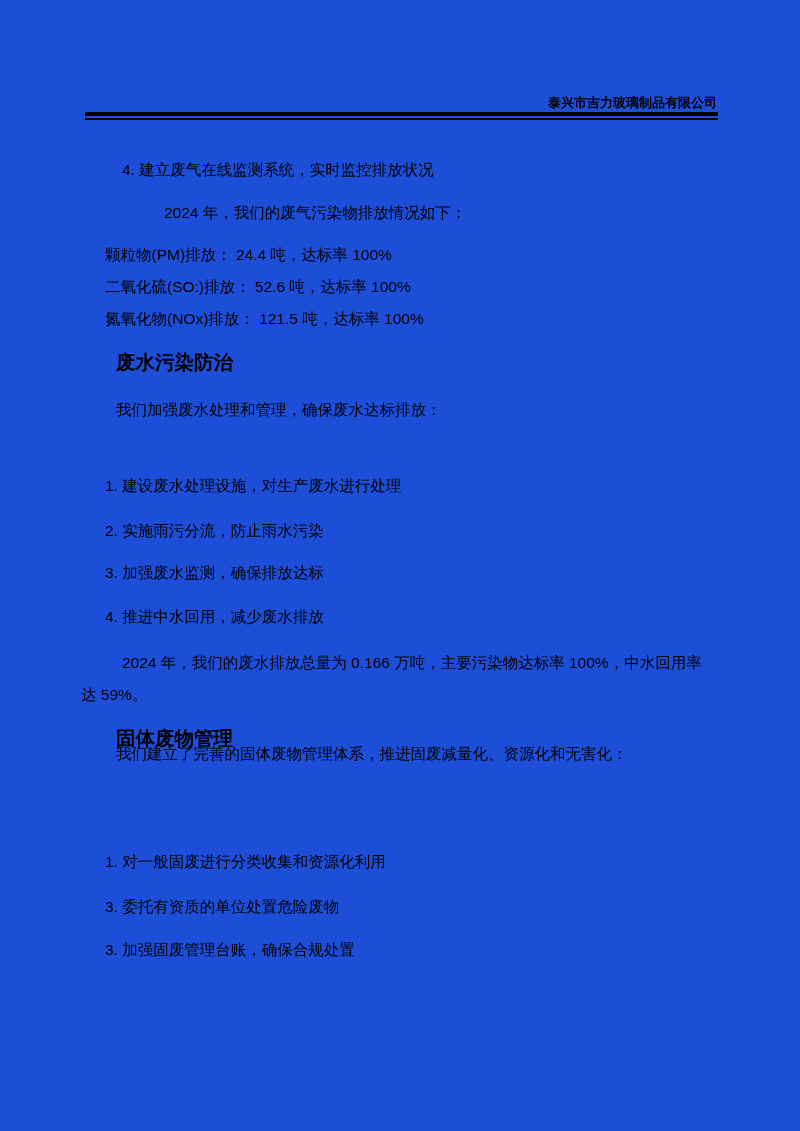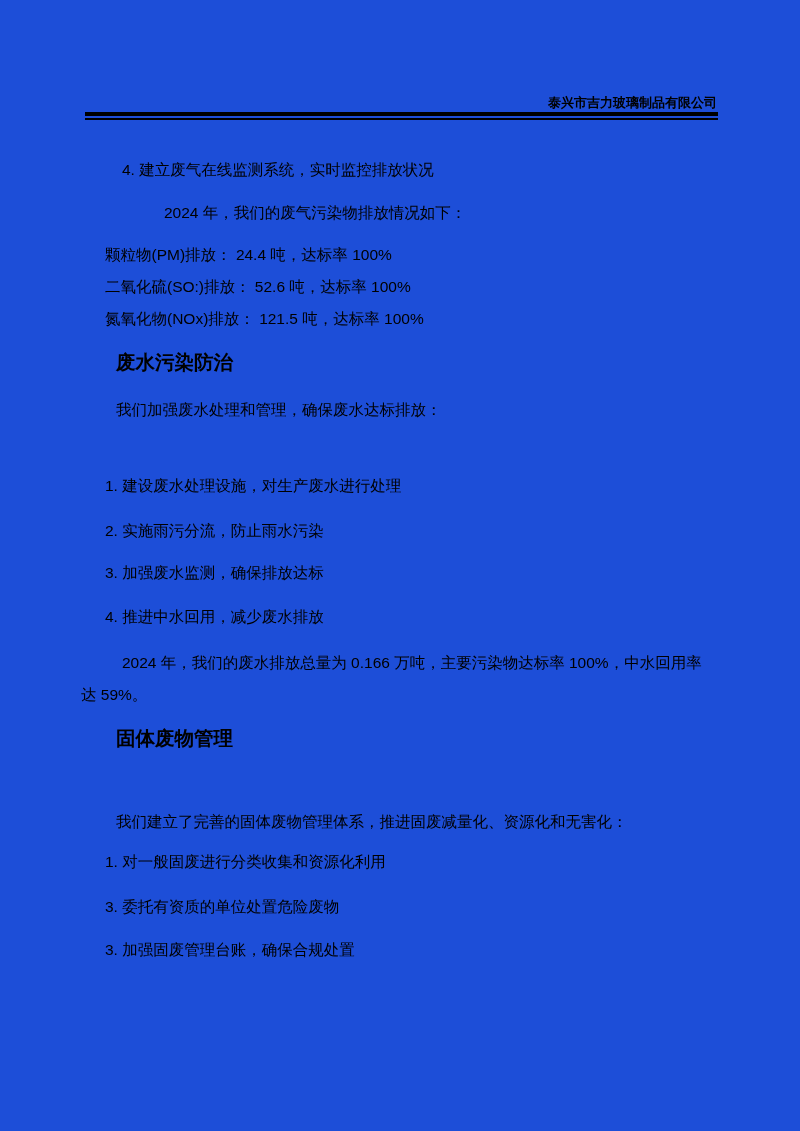--- a/index.html
+++ b/index.html
@@ -78,20 +78,20 @@
 
   <div class="t" style="top:476px; left:105px;">1. 建设废水处理设施，对生产废水进行处理</div>
   <div class="t" style="top:521px; left:105px;">2. 实施雨污分流，防止雨水污染</div>
   <div class="t" style="top:563px; left:105px;">3. 加强废水监测，确保排放达标</div>
   <div class="t" style="top:607px; left:105px;">4. 推进中水回用，减少废水排放</div>
 
   <div class="t" style="top:653px; left:114px;margin-left:8px;">2024 年，我们的废水排放总量为 0.166 万吨，主要污染物达标率 100%，中水回用率</div>
   <div class="t" style="top:685px; left:81px;">达 59%。</div>
 
   <div class="h" style="top:726px; left:116px;">固体废物管理</div>
-  <div class="t" style="top:812px; left:116px;">我们建立了完善的固体废物管理体系，推进固废减量化、资源化和无害化：</div>
+  <div class="t" style="top:744px; left:116px;">我们建立了完善的固体废物管理体系，推进固废减量化、资源化和无害化：</div>
 
   <div class="t" style="top:852px; left:105px;">1. 对一般固废进行分类收集和资源化利用</div>
   <div class="t" style="top:897px; left:105px;">3. 委托有资质的单位处置危险废物</div>
   <div class="t" style="top:940px; left:105px;">3. 加强固废管理台账，确保合规处置</div>
 
 
 </div>
 
 </body></html>

